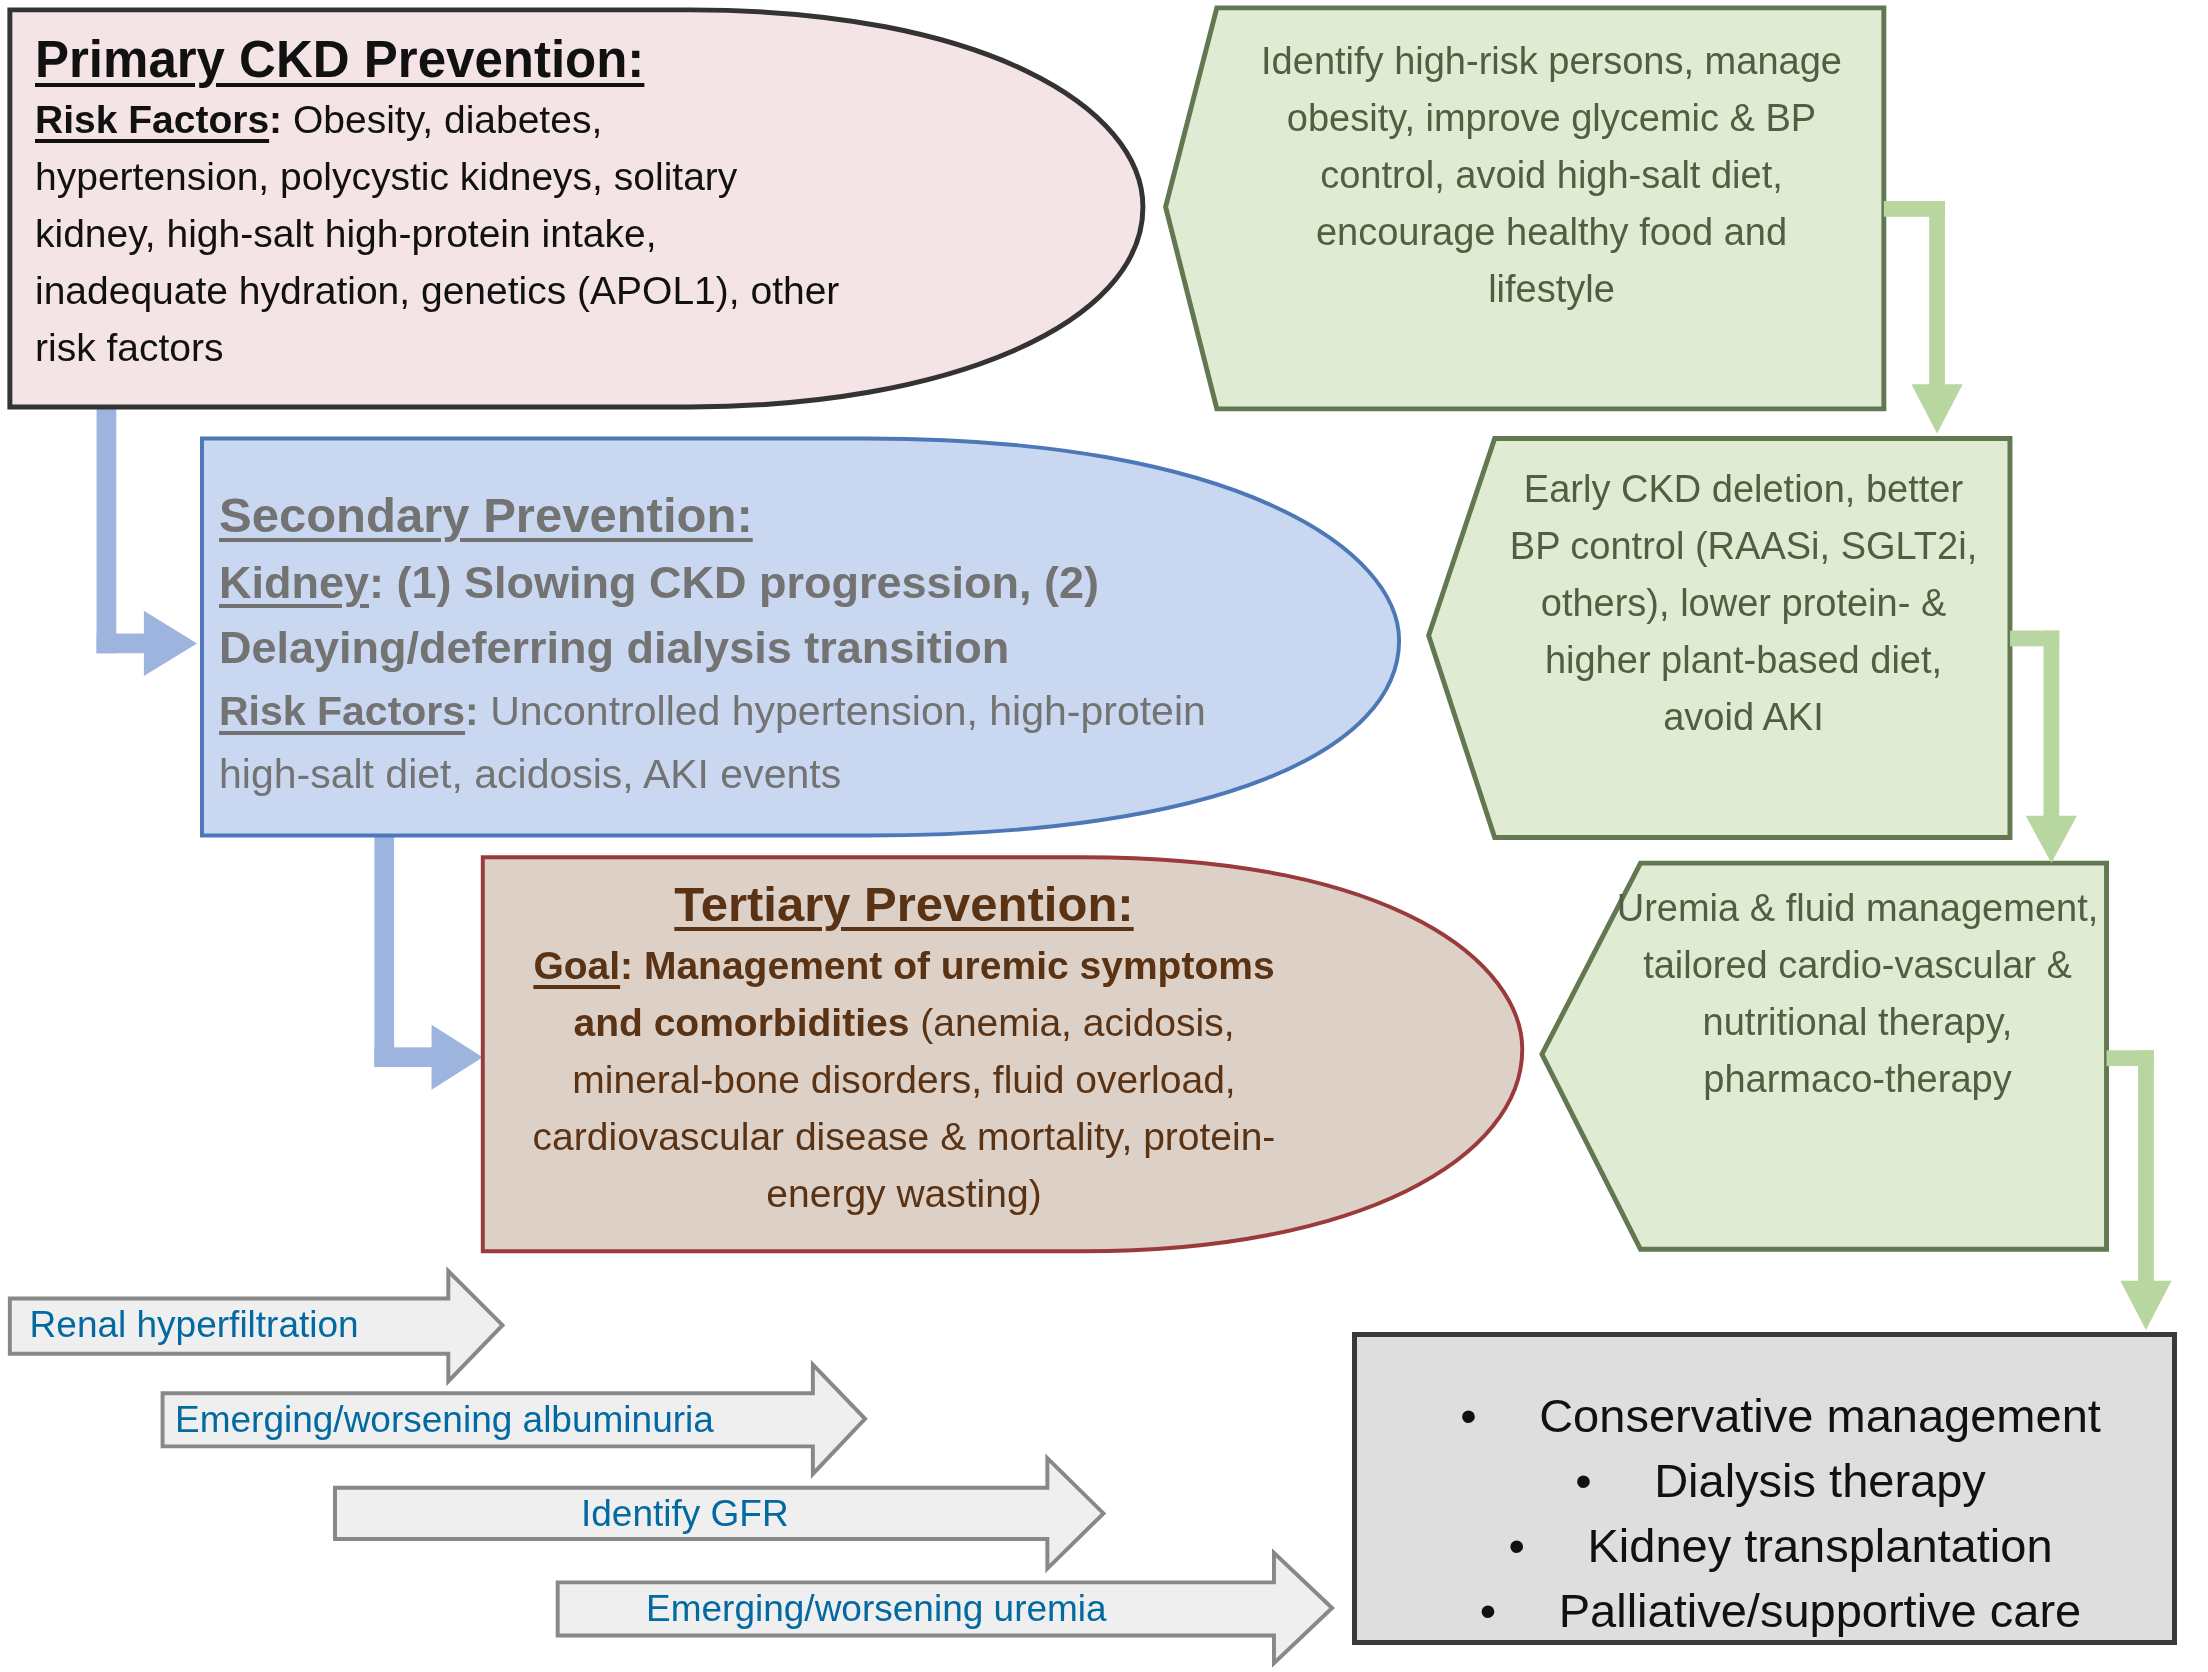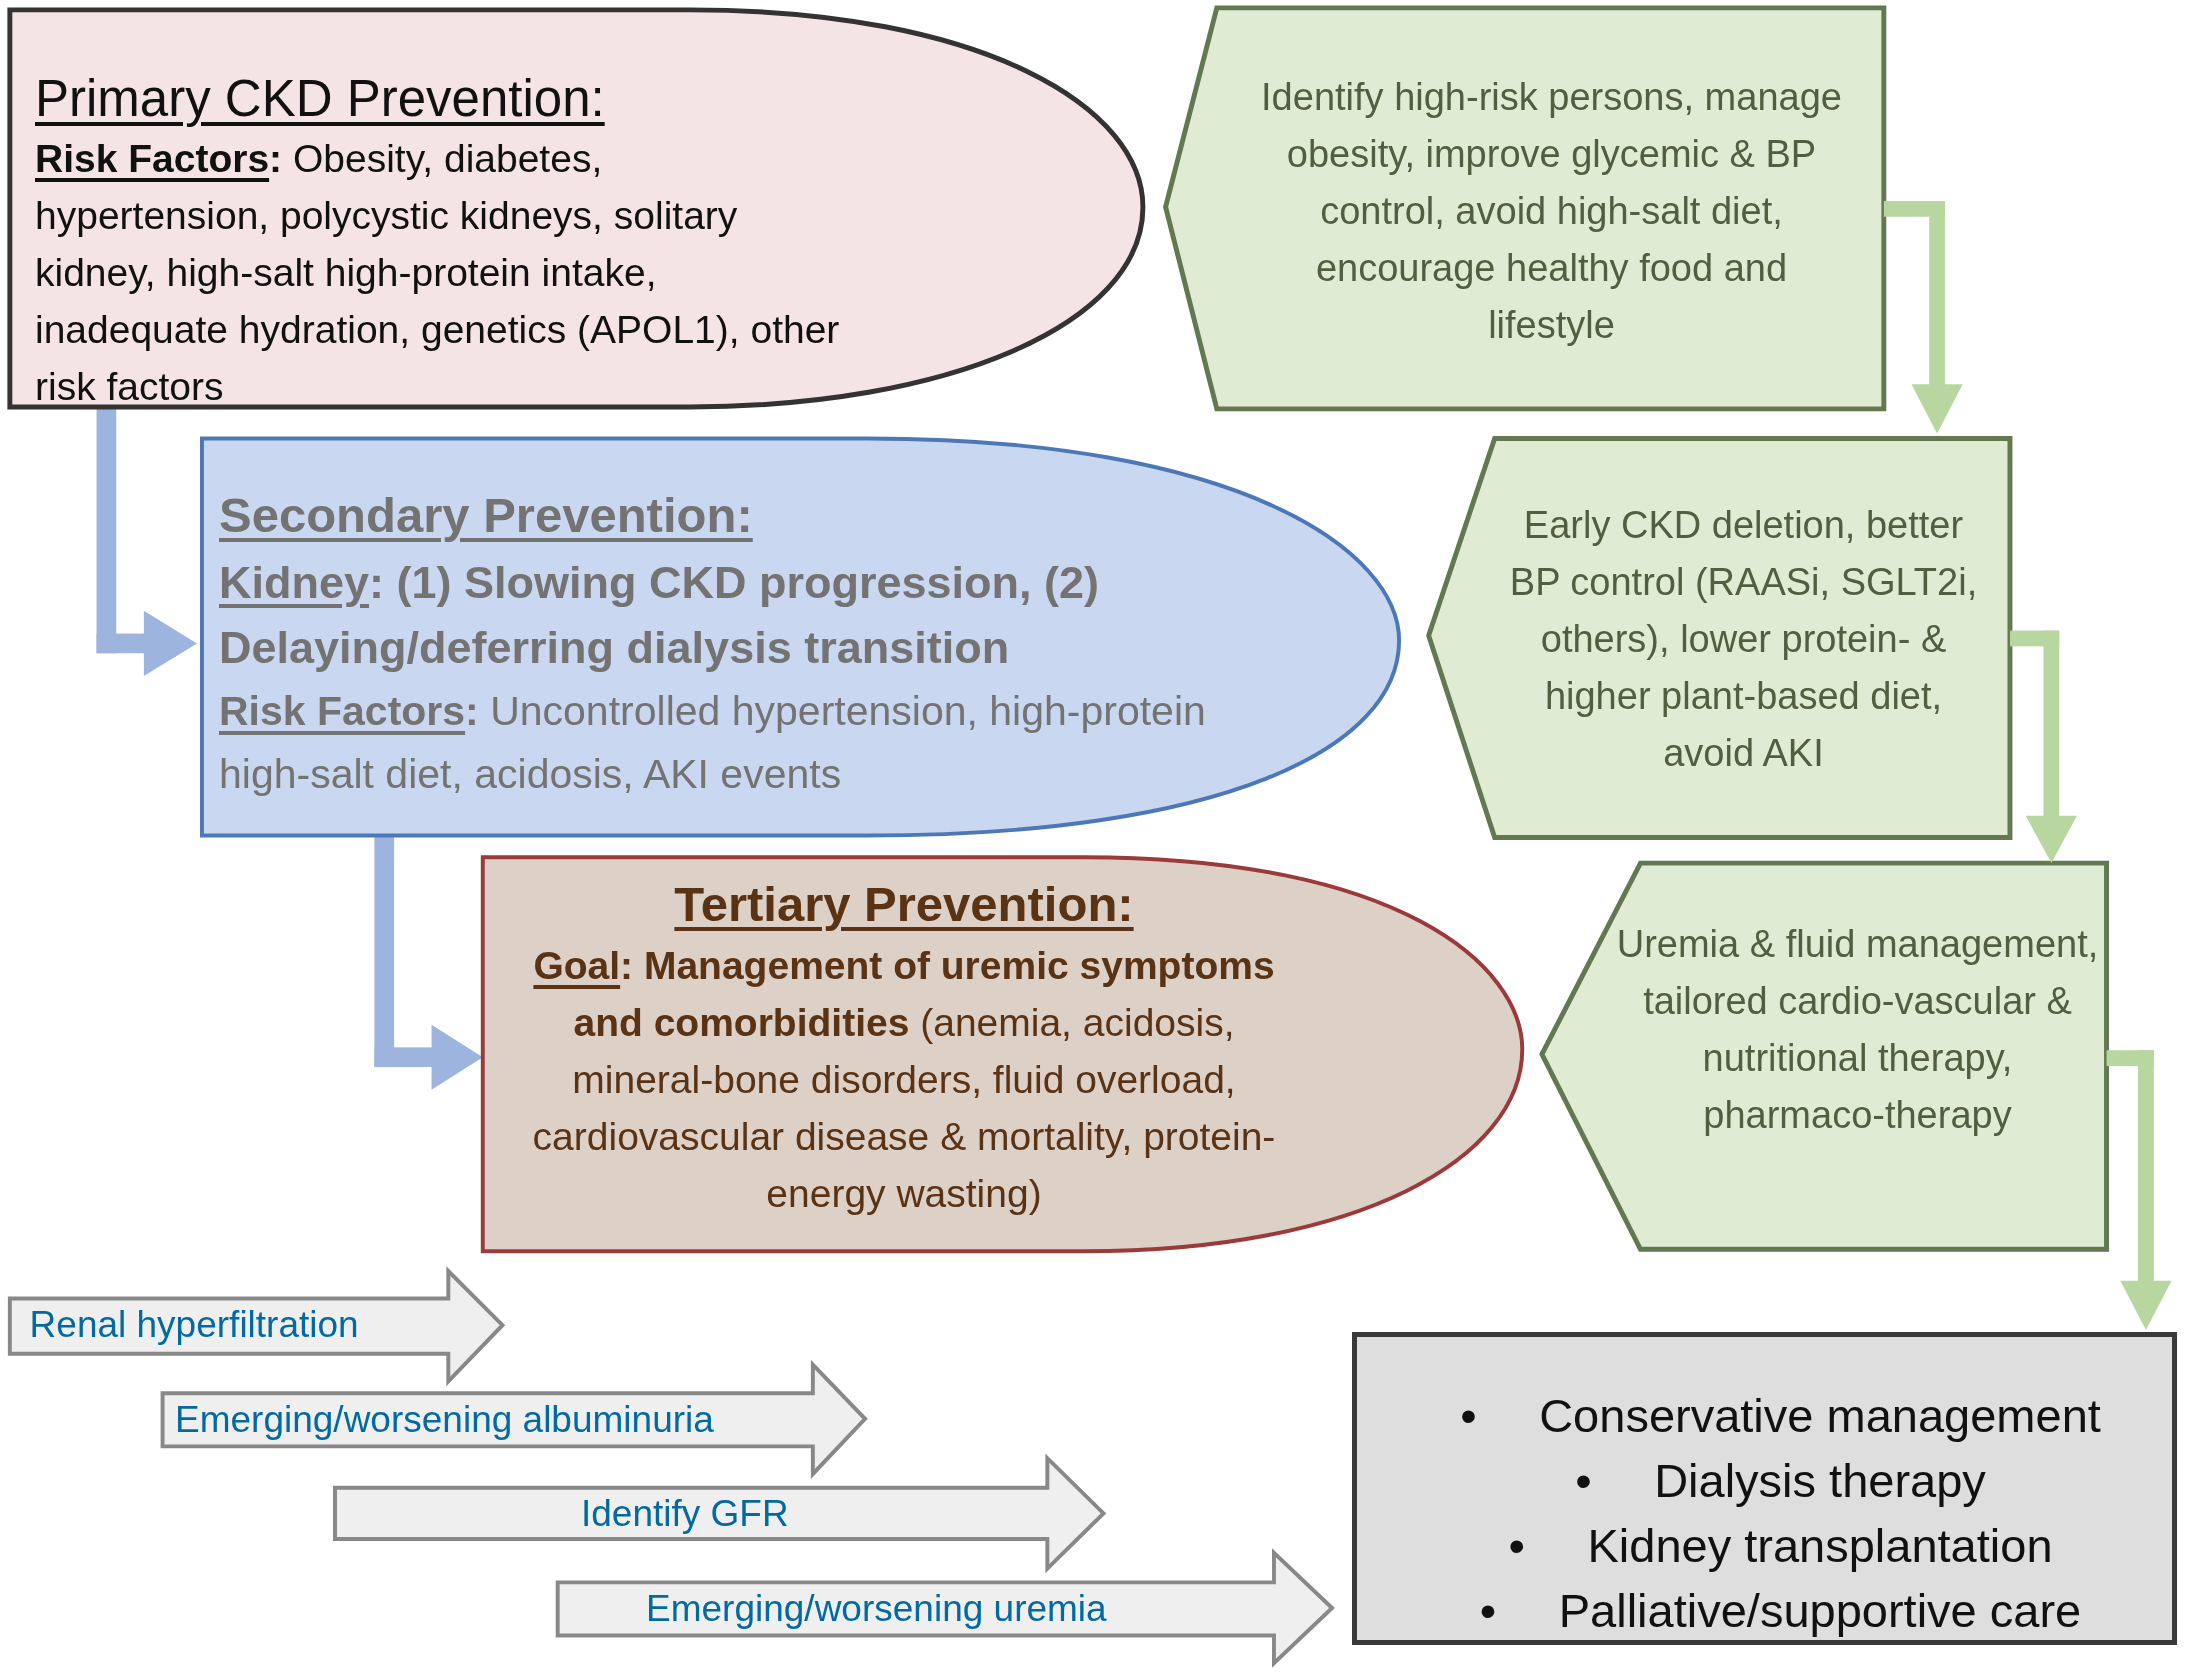--- a/index.html
+++ b/index.html
@@ -3,29 +3,29 @@
 <meta charset="utf-8">
 <style>
   html,body{margin:0;padding:0;background:#ffffff;}
   body{width:2209px;height:1673px;position:relative;overflow:hidden;font-family:"Liberation Sans","DejaVu Sans",sans-serif;}
   svg.shapes{position:absolute;left:0;top:0;width:2209px;height:1673px;}
   .txt{position:absolute;line-height:57px;}
   .u{text-decoration:underline;text-decoration-thickness:3.9px;text-underline-offset:5.9px;}
   .b{font-weight:bold;}
   
   #primary-text{left:35px;top:27.6px;width:808px;color:#111;font-size:39px;}
-  #primary-text .title{font-size:51px;font-weight:normal;line-height:63px;margin-top:39px;}
+  #primary-text .title{font-size:51px;font-weight:bold;line-height:63px;}
   
   #secondary-text{left:219px;top:481px;width:1005px;color:#737373;font-size:41px;line-height:63px;}
   #secondary-text .title{font-size:49px;font-weight:bold;line-height:69px;}
   
   #tertiary-text{left:510px;top:872px;width:788px;color:#5a3214;font-size:39px;text-align:center;}
   #tertiary-text .title{font-size:49px;font-weight:bold;line-height:65px;}
   
-  .green-text{color:#4f5f3f;font-size:38px;line-height:57px;text-align:center;margin-top:36px;}
+  .green-text{color:#4f5f3f;font-size:38px;line-height:57px;text-align:center;}
   #green1-text{left:1251px;top:33px;width:601px;}
   #green2-text{left:1497px;top:461px;width:493px;}
   #green3-text{left:1616px;top:880px;width:483px;}
   
   .arrow-label{position:absolute;font-size:37px;color:#0369a1;line-height:45px;}
   #arrow1-label{left:29.6px;top:1302px;}
   #arrow2-label{left:175px;top:1397px;}
   #arrow3-label{left:581px;top:1491px;}
   #arrow4-label{left:646px;top:1586px;}
   

